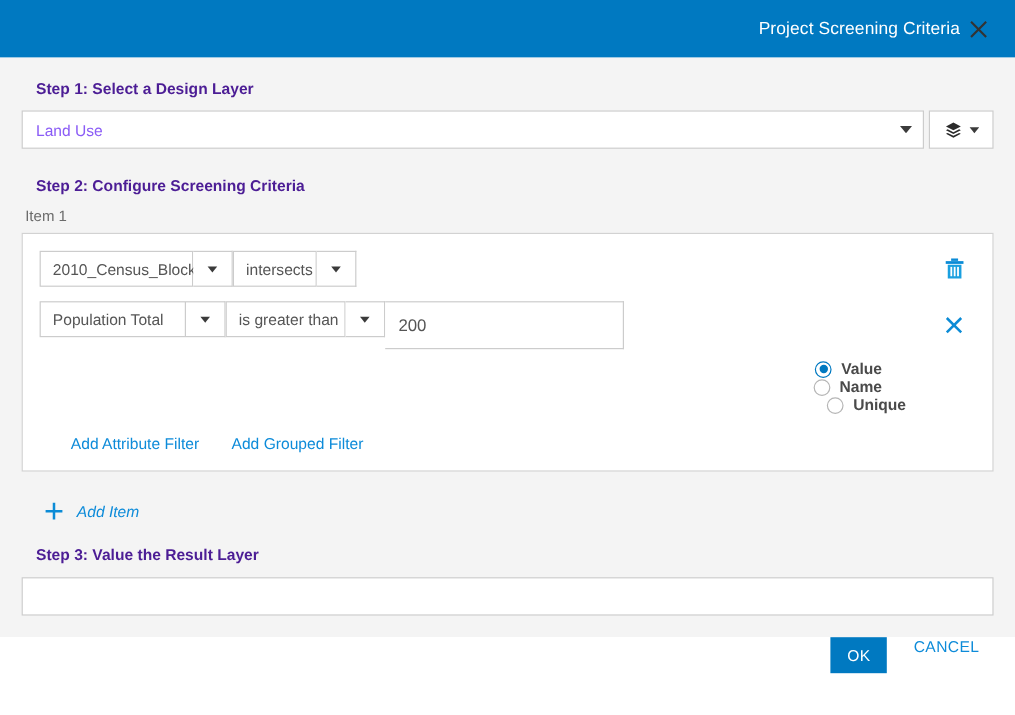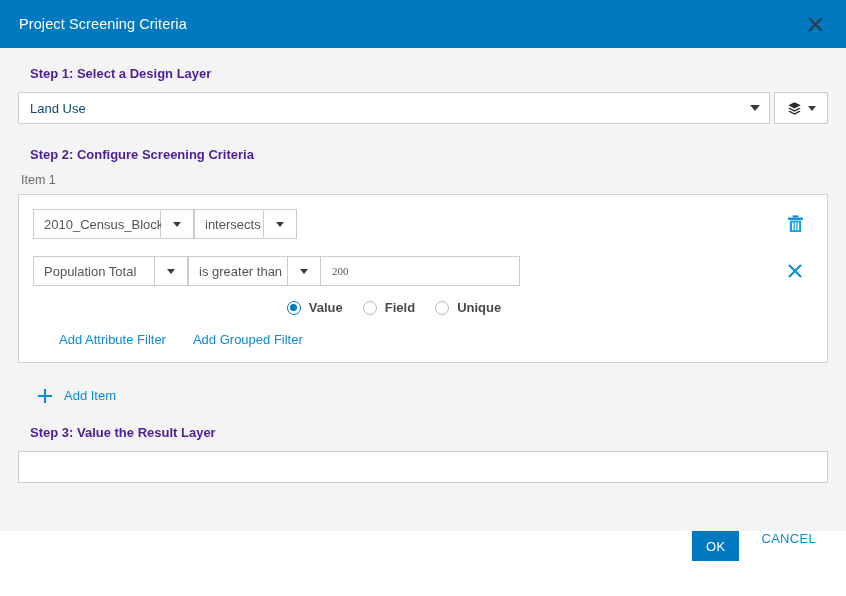--- a/index.html
+++ b/index.html
@@ -15,21 +15,21 @@
   }
 
   .dialog { width: 846px; height: 596px; display: flex; flex-direction: column; background: #ffffff; }
 
   
   .titlebar {
     height: 48px;
     background: #0079c1;
     display: flex;
     align-items: center;
-    justify-content: space-between;
+    justify-content: flex-end;
     padding: 0 16px 0 19px;
     flex: 0 0 48px;
   }
   .title-text {
     color: #ffffff;
     font-size: 14.5px;
     letter-spacing: .1px;
   }
   .close-btn {
     width: 30px; height: 30px;
@@ -60,21 +60,21 @@
   .layer-select {
     flex: 1 1 auto;
     background: #ffffff;
     border: 1px solid #cccccc;
     display: flex;
     align-items: center;
     justify-content: space-between;
     padding: 0 9px 0 11px;
     cursor: pointer;
   }
-  .layer-select .sel-text { font-size: 13px; color: #0c4a6e; }
+  .layer-select .sel-text { font-size: 13px; color: #8b5cf6; }
   .layers-btn {
     width: 54px;
     margin-left: 4px;
     background: #ffffff;
     border: 1px solid #cccccc;
     display: flex;
     align-items: center;
     justify-content: center;
     gap: 6px;
     cursor: pointer;
@@ -134,50 +134,50 @@
     cursor: pointer;
   }
   .sel-box.w1 { width: 128px; }
   .sel-box.w2 { width: 70px; }
   .sel-box.attr1 { width: 122px; }
   .sel-box.attr2 { width: 100px; }
   .value-input {
     background: #ffffff;
     border: 1px solid #cccccc;
     border-left: none;
-    height: 30px;
+    height: 40px;
     width: 199px;
     display: flex;
     align-items: center;
     padding: 0 11px;
-    font-size: 11px;
+    font-size: 14px;
     color: #555;
     cursor: text;
-    font-family: Liberation Serif, serif;
   }
 
   .row-action {
     position: absolute;
     right: 6px;
     top: 50%;
     transform: translateY(-50%);
     width: 24px; height: 24px;
     display: flex; align-items: center; justify-content: center;
     cursor: pointer;
   }
 
   .filter-row { margin-top: 17px; align-items: center; }
 
   .radio-row {
     display: flex;
-    align-items: center;
+    align-items: flex-end;
     justify-content: center;
     gap: 0;
     margin-top: 14px;
     padding-right: 58px;
+    flex-direction: column;
   }
   .radio-item {
     display: flex;
     align-items: center;
     cursor: pointer;
     margin-right: 20px;
   }
   .radio-item:last-child { margin-right: 0; }
   .radio-circle {
     width: 14px; height: 14px;
@@ -205,25 +205,26 @@
     padding: 17px 0 15px 26px;
   }
   .link {
     color: #0d8bd9;
     font-size: 13px;
     cursor: pointer;
   }
 
   .add-item-row {
     display: flex;
-    align-items: flex-start;
+    align-items: flex-end;
     gap: 11px;
     margin: 25px 12px 0 19px;
     cursor: pointer;
     width: fit-content;
+    font-style: italic;
   }
   .plus-icon { display: block; }
   .add-item-label { color: #0d8bd9; font-size: 13px; }
 
   .result-input {
     height: 32px;
     background: #ffffff;
     border: 1px solid #cccccc;
     width: 100%;
     cursor: text;
@@ -341,21 +342,21 @@
         </div>
       </div>
 
       <div class="radio-row">
         <label class="radio-item selected">
           <span class="radio-circle"></span>
           <span class="radio-label">Value</span>
         </label>
         <label class="radio-item">
           <span class="radio-circle"></span>
-          <span class="radio-label">Field</span>
+          <span class="radio-label">Name</span>
         </label>
         <label class="radio-item">
           <span class="radio-circle"></span>
           <span class="radio-label">Unique</span>
         </label>
       </div>
 
       <div class="links-row">
         <span class="link">Add Attribute Filter</span>
         <span class="link">Add Grouped Filter</span>

